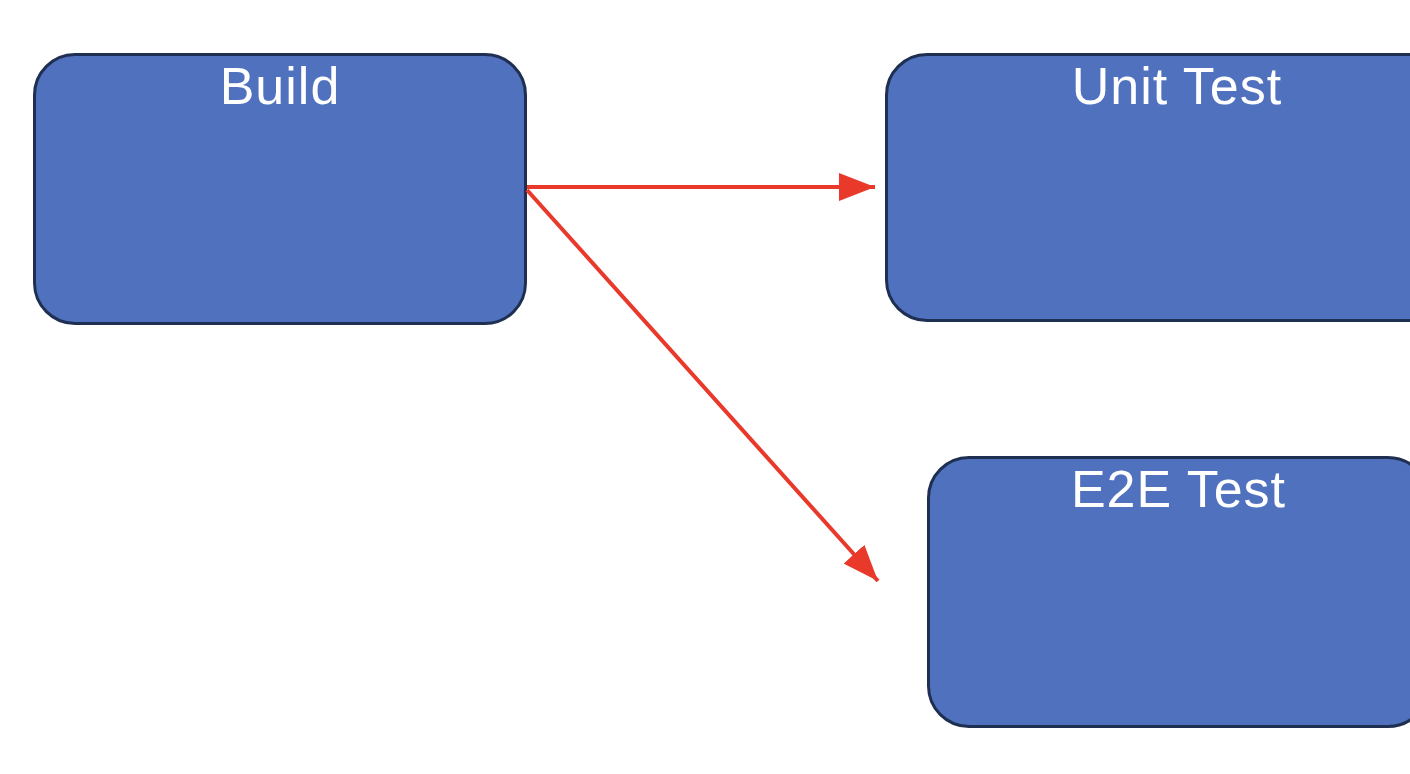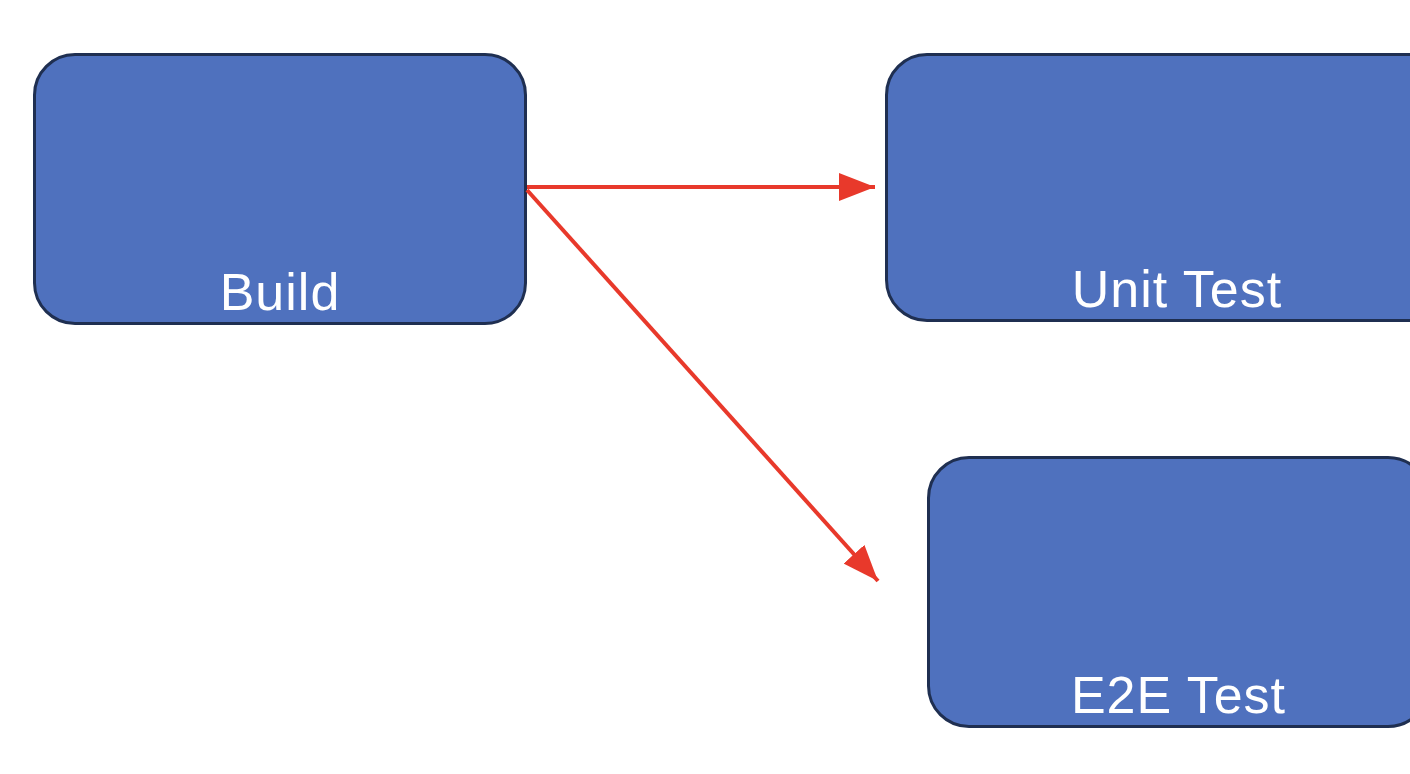--- a/index.html
+++ b/index.html
@@ -14,21 +14,21 @@
     background: var(--background, #ffffff);
     font-family: "Liberation Sans", sans-serif;
   }
   .node {
     position: absolute;
     box-sizing: border-box;
     background: var(--node-fill, #4F71BE);
     border: 3px solid var(--node-border, #1F2F51);
     border-radius: 42px;
     display: flex;
-    align-items: flex-end;
+    align-items: flex-start;
     justify-content: center;
   }
   .node-label {
     color: var(--node-text, #ffffff);
     font-size: 52px;
     font-weight: 400;
     letter-spacing: 1px;
     white-space: nowrap;
   }
   #node-build    { left: 33px;  top: 53px;  width: 494px; height: 272px; }

